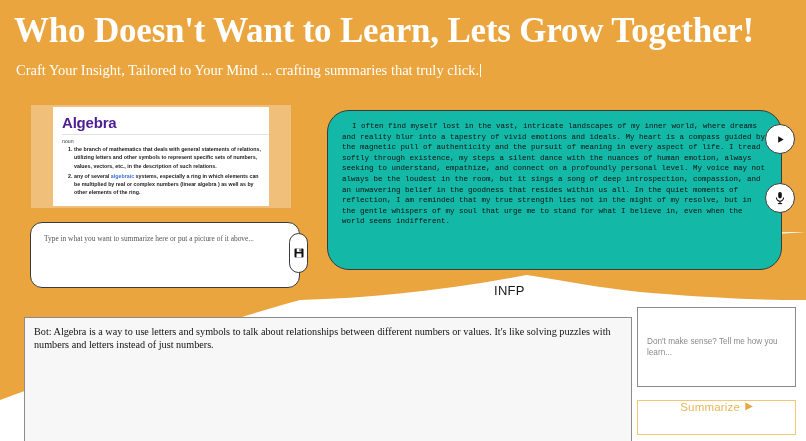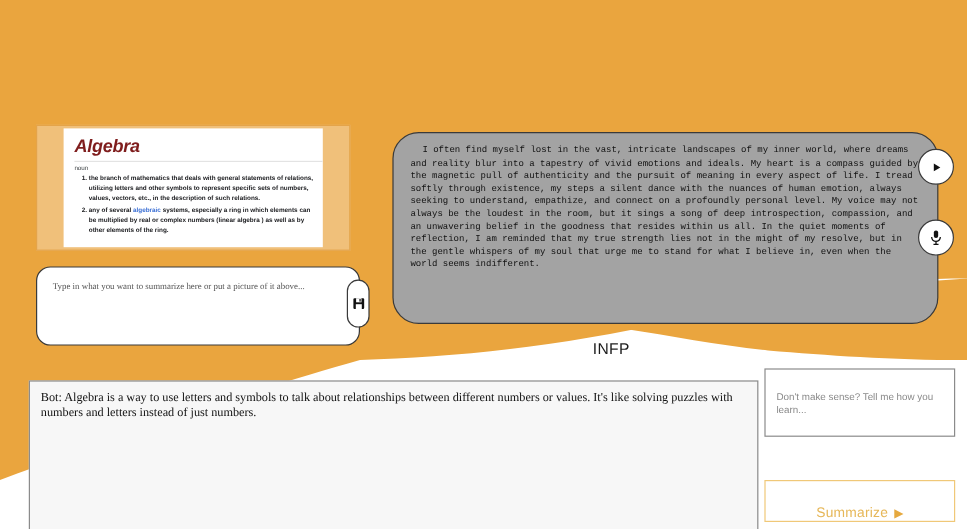--- a/index.html
+++ b/index.html
@@ -84,24 +84,23 @@
     top: 2px;
     right: 22px;
     bottom: 2px;
     background: #ffffff;
     overflow: hidden;
   }
   .dict-word {
     font-family: "Liberation Sans", sans-serif;
     font-weight: 700;
     font-size: 15px;
-    color: #7f1d1d;
+    color: #4c1d95;
     margin: 7px 0 0 9px;
     letter-spacing: -0.2px;
-    font-style: italic;
   }
   .dict-pos {
     font-family: "Liberation Sans", sans-serif;
     font-size: 5.2px;
     color: #3c4043;
     margin: 3px 0 1px 9px;
     border-top: 1px solid #e3e3e3;
     padding-top: 3px;
   }
   .dict-list {
@@ -116,21 +115,21 @@
   .dict-list li { margin-bottom: 2px; }
   .dict-link { color: #3b6fd4; }
 
   
   .mono-panel {
     position: absolute;
     left: 327px;
     top: 110px;
     width: 455px;
     height: 160px;
-    background: #a3a3a3;
+    background: #14b8a6;
     border: 1px solid #3a3a3a;
     border-radius: 22px;
     box-sizing: border-box;
     z-index: 5;
     padding: 10px 14px 16px 14px;
     overflow: hidden;
   }
   .mono-text {
     font-family: "Liberation Mono", "DejaVu Sans Mono", monospace;
     font-size: 7.5px;
@@ -233,21 +232,21 @@
     color: #111111;
     margin: 0;
   }
 
   
   .feedback-box {
     position: absolute;
     left: 637px;
     top: 307px;
     width: 159px;
-    height: 57px;
+    height: 80px;
     background: #ffffff;
     border: 1px solid #8b8b8b;
     box-sizing: border-box;
     z-index: 5;
     display: flex;
     align-items: center;
     padding: 0 9px;
     overflow: hidden;
   }
   .feedback-placeholder {
@@ -263,21 +262,21 @@
     position: absolute;
     left: 637px;
     top: 400px;
     width: 159px;
     height: 35px;
     background: #ffffff;
     border: 1px solid #f0c878;
     box-sizing: border-box;
     z-index: 5;
     display: flex;
-    align-items: flex-end;
+    align-items: flex-start;
     justify-content: center;
     gap: 5px;
     cursor: pointer;
   }
   .summarize-label {
     font-family: "Liberation Sans", sans-serif;
     font-size: 11.5px;
     color: #e6b758;
     letter-spacing: 0.2px;
   }
@@ -294,20 +293,24 @@
 
   <svg class="bg-layer" viewBox="0 0 806 441" preserveAspectRatio="none" aria-hidden="true">
 
     <path d="M0,0 L806,0 L806,232 C700,232 640,250 560,268 C470,288 380,298 300,300 L0,300 Z" fill="#eaa53e"></path>
 
     <path d="M0,300 L300,300 C220,322 110,360 0,400 Z" fill="#eaa53e"></path>
 
     <path d="M806,232 L806,300 C740,300 690,296 640,292 C600,288 560,280 520,274 C580,262 680,240 806,232 Z" fill="#eaa53e"></path>
   </svg>
 
+  <div class="header">
+    <div class="title">Who Doesn't Want to Learn, Lets Grow Together!</div>
+    <div class="subtitle"><span>Craft Your Insight, Tailored to Your Mind ... crafting summaries that truly click.</span><span class="caret"></span></div>
+  </div>
 
   <div class="dict-card">
     <div class="dict-inner">
       <div class="dict-word">Algebra</div>
       <div class="dict-pos">noun</div>
       <ol class="dict-list">
         <li>the branch of mathematics that deals with general statements of relations, utilizing letters and other symbols to represent specific sets of numbers, values, vectors, etc., in the description of such relations.</li>
         <li><span>any of several </span><span class="dict-link">algebraic</span><span> systems, especially a ring in which elements can be multiplied by real or complex numbers (linear algebra ) as well as by other elements of the ring.</span></li>
       </ol>
     </div>

